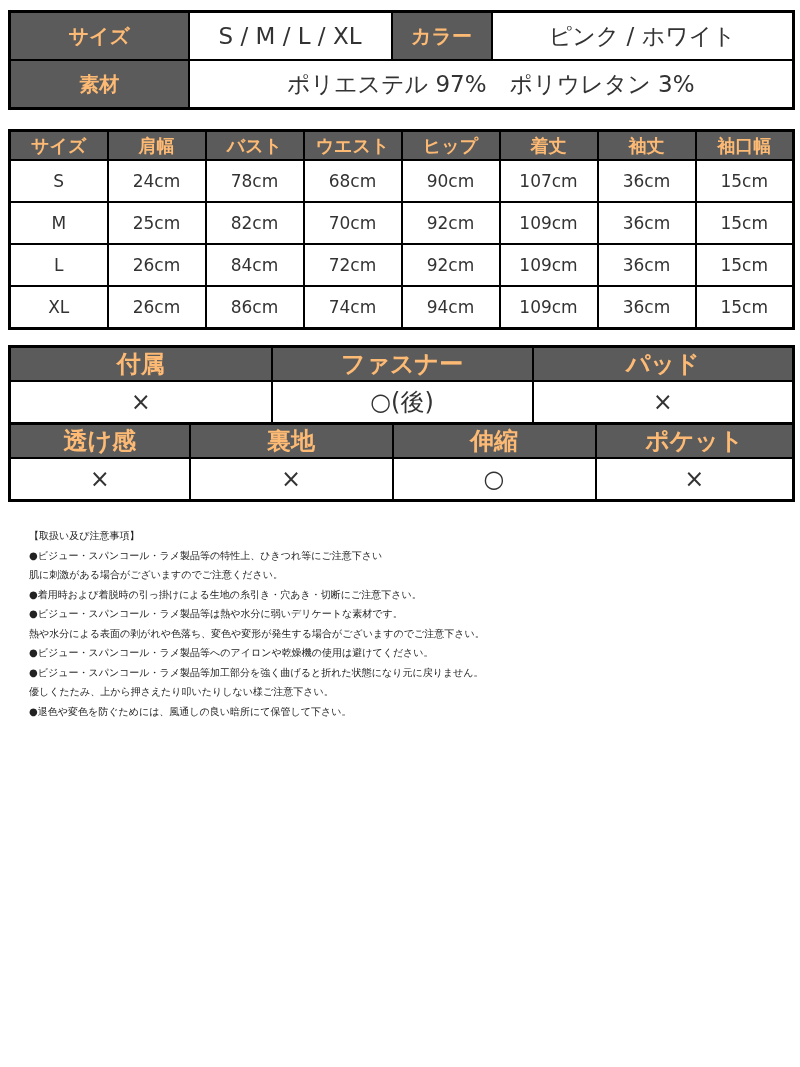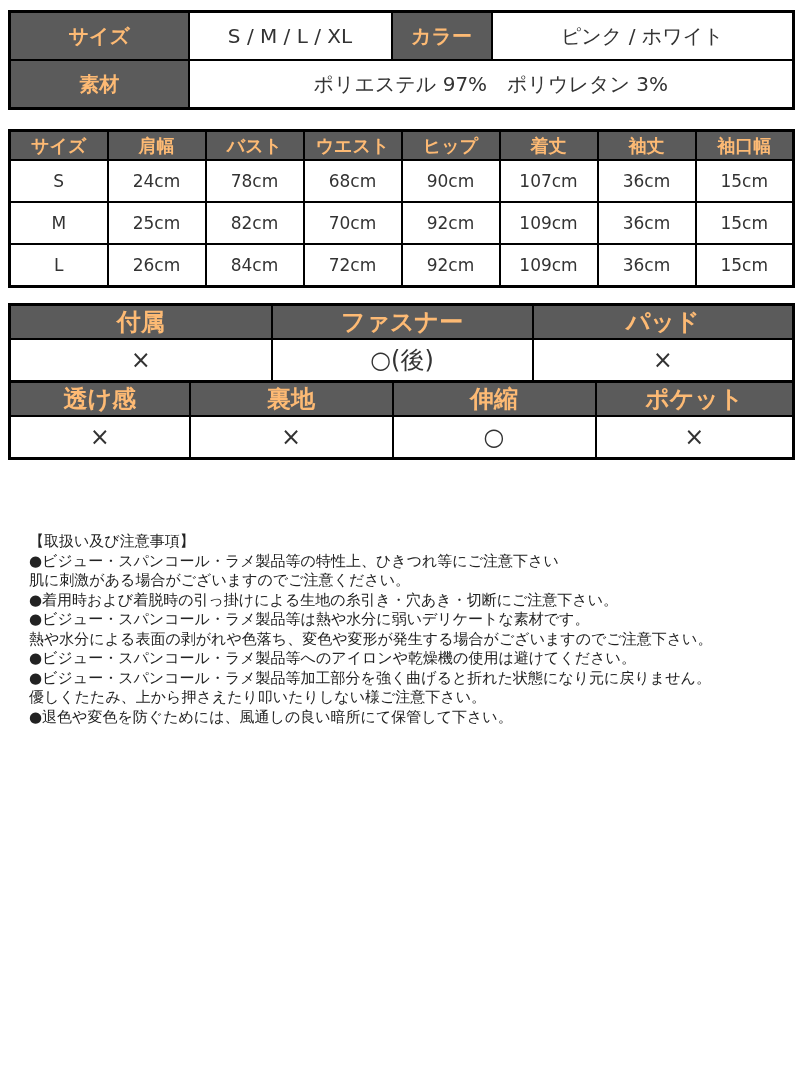--- a/index.html
+++ b/index.html
@@ -34,42 +34,42 @@
     background: #5b5b5b;
     color: #fdba74;
     font-weight: bold;
   }
   .val {
     color: #333333;
     background: #ffffff;
   }
 
   
-  .info td { height: 46px; font-size: 20px; }
+  .info td { height: 46px; font-size: 23px; }
   .info .hdr { font-size: 20px; }
   .info .material-value { white-space: pre-wrap; }
 
   
   .size { margin-top: 19px; }
   .size th { height: 27px; font-size: 18px; }
   .size td { height: 40px; font-size: 17px; }
 
   
   .spec-top { margin-top: 15px; }
   .spec-bottom { margin-top: -3px; }
   .spec-top th, .spec-bottom th { height: 31px; font-size: 24px; }
   .spec-top td, .spec-bottom td { height: 40px; font-size: 24px; line-height: 40px; }
 
   
   .notes {
-    margin-top: 72px;
+    margin-top: 24px;
     padding-left: 21px;
     padding-right: 10px;
     color: #222222;
-    font-size: 15px;
+    font-size: 10px;
     line-height: 19.5px;
   }
   .notes div { white-space: nowrap; }
 </style>
 </head>
 <body>
 
 <div class="page">
 
   <table class="info">
@@ -134,20 +134,30 @@
       <td class="val">109cm</td>
       <td class="val">36cm</td>
       <td class="val">15cm</td>
     </tr>
     <tr>
       <td class="val">L</td>
       <td class="val">26cm</td>
       <td class="val">84cm</td>
       <td class="val">72cm</td>
       <td class="val">92cm</td>
+      <td class="val">109cm</td>
+      <td class="val">36cm</td>
+      <td class="val">15cm</td>
+    </tr>
+    <tr>
+      <td class="val">XL</td>
+      <td class="val">26cm</td>
+      <td class="val">86cm</td>
+      <td class="val">74cm</td>
+      <td class="val">94cm</td>
       <td class="val">109cm</td>
       <td class="val">36cm</td>
       <td class="val">15cm</td>
     </tr>
   </tbody>
     </table>
 
   <table class="spec-top">
     <colgroup>
       <col style="width:262px">

